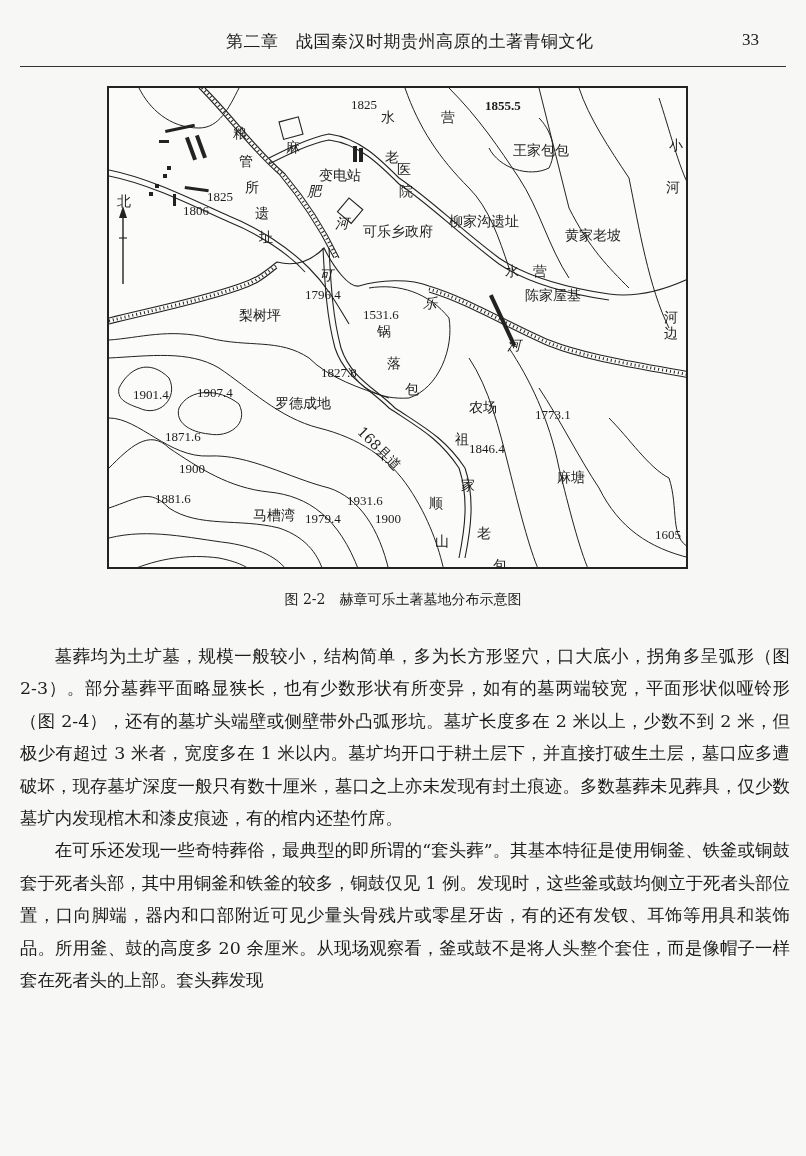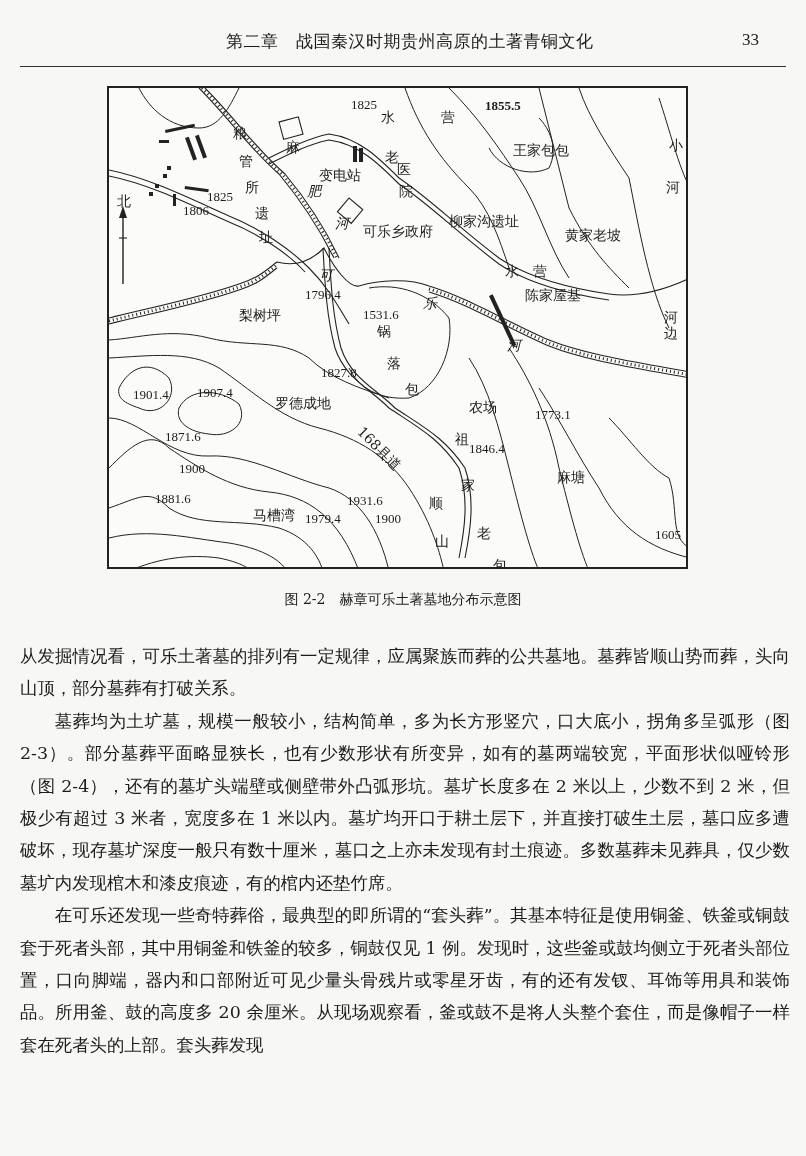--- a/index.html
+++ b/index.html
@@ -163,16 +163,15 @@
       <div class="lbl elev" style="left: 238px; top: 406px;">1931.6</div>
       <div class="lbl elev" style="left: 196px; top: 424px;">1979.4</div>
       <div class="lbl elev" style="left: 266px; top: 424px;">1900</div>
       <div class="lbl elev" style="left: 546px; top: 440px;">1605</div>
     </div>
 </div>
 
 <div class="caption">图 2-2　赫章可乐土著墓地分布示意图</div>
 
 <div class="body-text">
-  <p>从发掘情况看，可乐土著墓的排列有一定规律，应属聚族而葬的公共墓地。墓葬皆顺山势而葬，头向山顶，部分墓葬有打破关系。</p>
   <p class="indent">墓葬均为土圹墓，规模一般较小，结构简单，多为长方形竖穴，口大底小，拐角多呈弧形（图 2-3）。部分墓葬平面略显狭长，也有少数形状有所变异，如有的墓两端较宽，平面形状似哑铃形（图 2-4），还有的墓圹头端壁或侧壁带外凸弧形坑。墓圹长度多在 2 米以上，少数不到 2 米，但极少有超过 3 米者，宽度多在 1 米以内。墓圹均开口于耕土层下，并直接打破生土层，墓口应多遭破坏，现存墓圹深度一般只有数十厘米，墓口之上亦未发现有封土痕迹。多数墓葬未见葬具，仅少数墓圹内发现棺木和漆皮痕迹，有的棺内还垫竹席。</p>
   <p class="indent">在可乐还发现一些奇特葬俗，最典型的即所谓的“套头葬”。其基本特征是使用铜釜、铁釜或铜鼓套于死者头部，其中用铜釜和铁釜的较多，铜鼓仅见 1 例。发现时，这些釜或鼓均侧立于死者头部位置，口向脚端，器内和口部附近可见少量头骨残片或零星牙齿，有的还有发钗、耳饰等用具和装饰品。所用釜、鼓的高度多 20 余厘米。从现场观察看，釜或鼓不是将人头整个套住，而是像帽子一样套在死者头的上部。套头葬发现</p>
 </div>
 
 </body></html>

